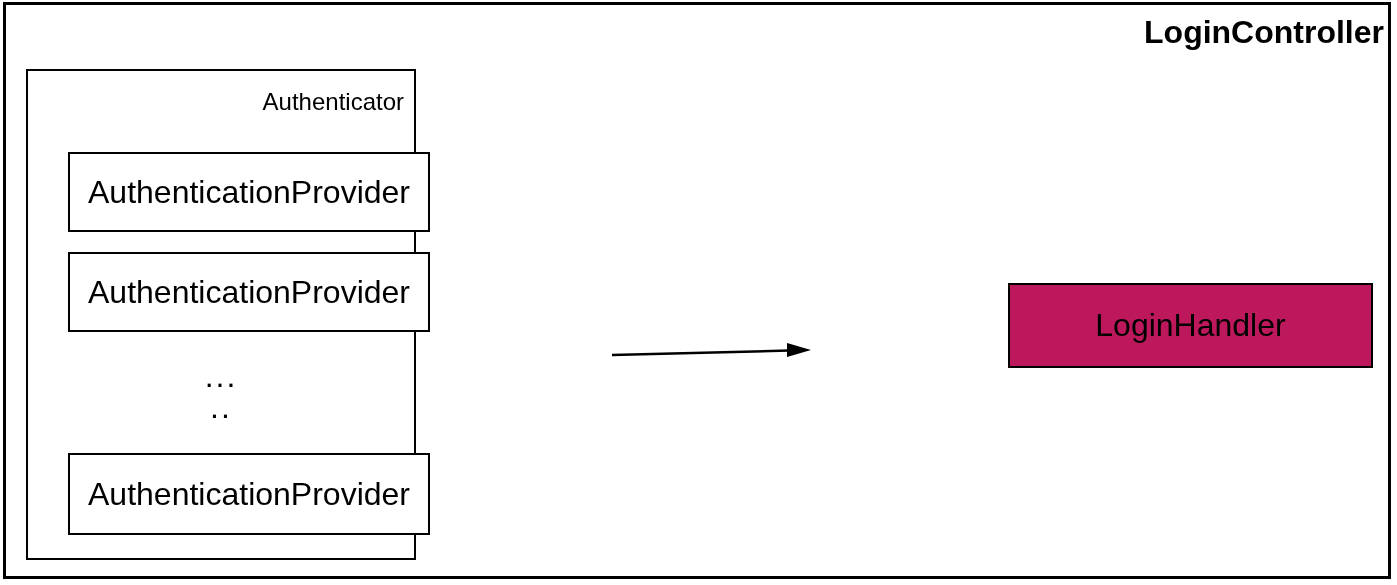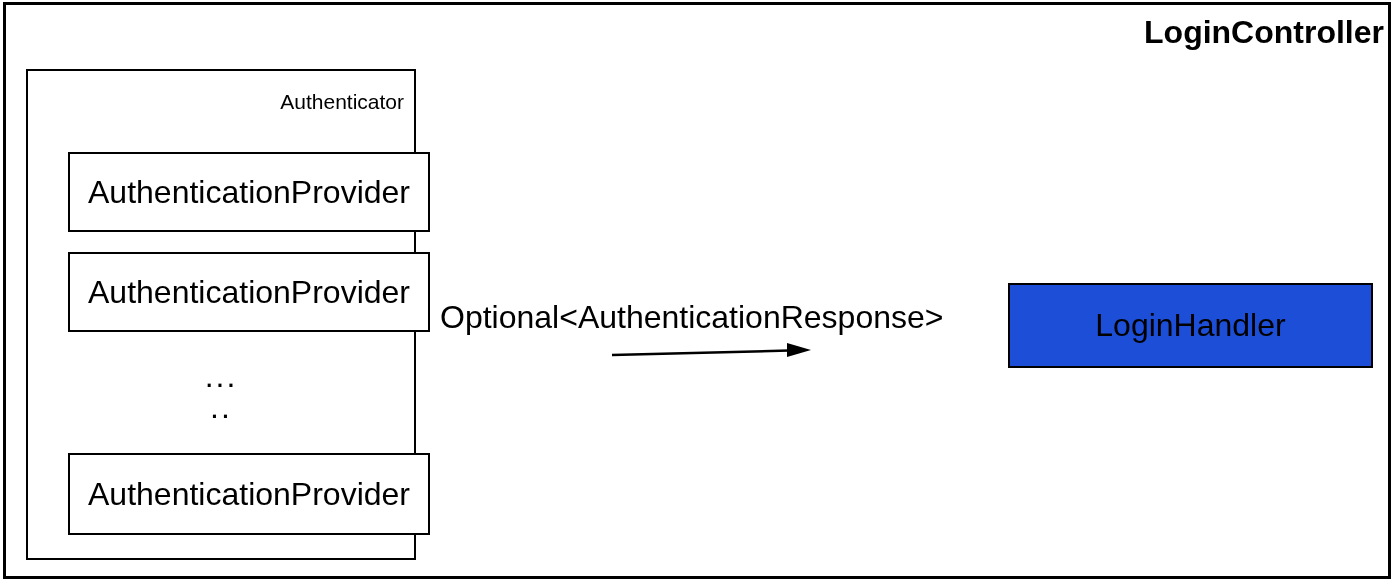--- a/index.html
+++ b/index.html
@@ -42,21 +42,21 @@
     top: 64px;
     width: 390px;
     height: 491px;
     border: 2px solid #000000;
     box-sizing: border-box;
     background: #ffffff;
   }
   .auth-label {
     padding: 12px 10px 0 0;
     text-align: right;
-    font-size: 21px;
+    font-size: 24px;
     line-height: 38px;
     white-space: nowrap;
   }
   .provider-box {
     position: absolute;
     left: 12px;
     width: 362px;
     height: 80px;
     border: 2px solid #000000;
     box-sizing: border-box;
@@ -95,21 +95,21 @@
     top: 333px;
   }
   .handler-box {
     position: absolute;
     left: 1002px;
     top: 278px;
     width: 365px;
     height: 85px;
     border: 2px solid #000000;
     box-sizing: border-box;
-    background: #1d4ed8;
+    background: #be185d;
     display: flex;
     align-items: center;
     justify-content: center;
     font-size: 32px;
     white-space: nowrap;
   }
 </style>
 </head>
 <body>
 
@@ -132,21 +132,20 @@
       <div class="dots">
         <div>...</div>
         <div>..</div>
       </div>
 
       <div class="provider-box provider-3">
         <span>AuthenticationProvider</span>
       </div>
     </div>
 
-    <div class="arrow-label">Optional&lt;AuthenticationResponse&gt;</div>
 
     <svg class="arrow-svg" width="212" height="26" viewBox="0 0 212 26" aria-hidden="true">
       <line x1="7" y1="17" x2="184" y2="12.5" stroke="#000000" stroke-width="2.5"></line>
       <polygon points="182,5 206,12 182,19" fill="#000000"></polygon>
     </svg>
 
     <div class="handler-box">
       <span>LoginHandler</span>
     </div>
 

